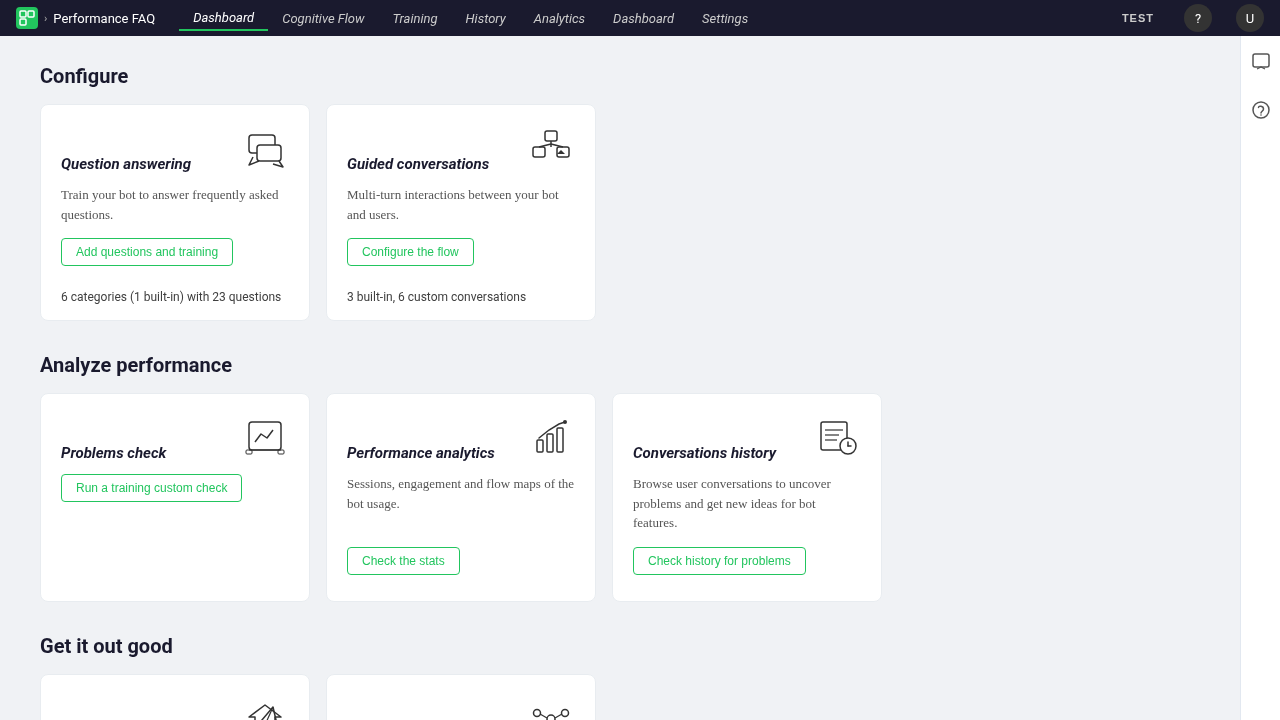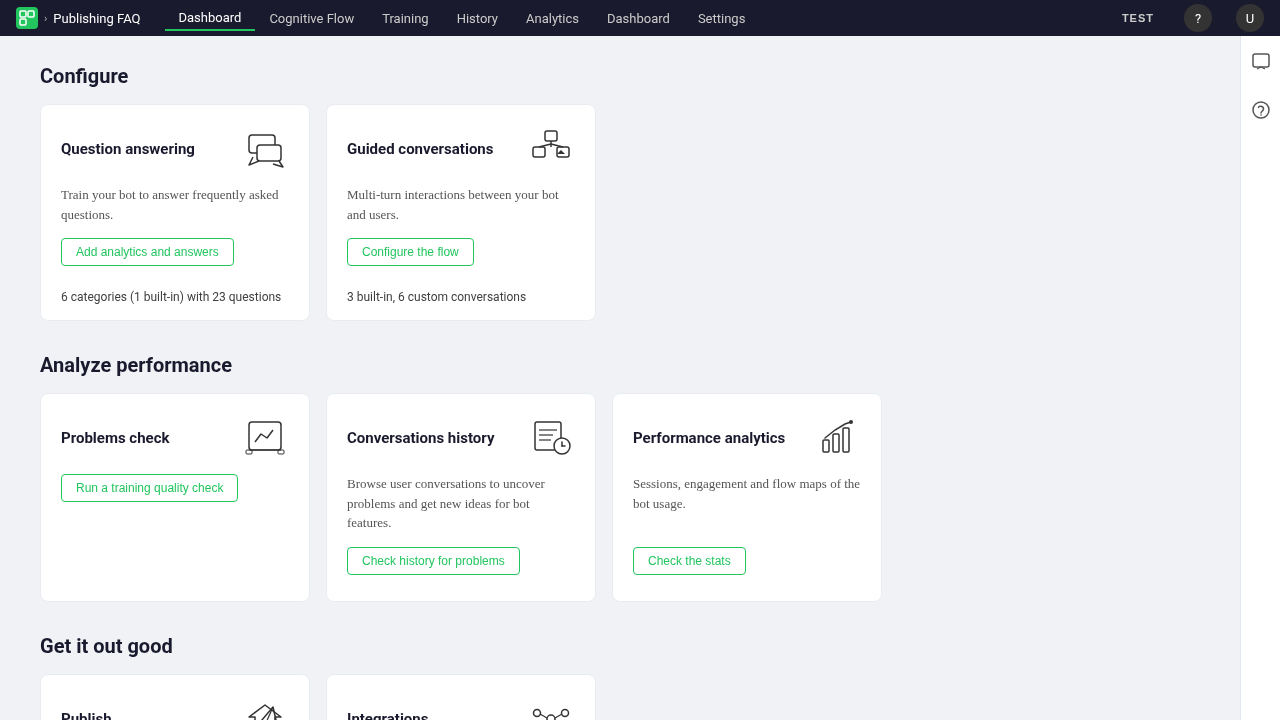--- a/index.html
+++ b/index.html
@@ -57,20 +57,21 @@
     .nav-link {
       color: #ccc;
       text-decoration: none;
       padding: 0 14px;
       height: 25px;
       display: flex;
       align-items: center;
       font-size: 13px;
       cursor: pointer;
       position: relative;
+      font-style: italic;
     }
     .nav-link.active {
       color: #fff;
       border-bottom: 2px solid #22c55e;
     }
     .nav-right {
       display: flex;
       align-items: center;
       gap: 24px;
     }
@@ -156,22 +157,23 @@
       width: 270px;
       flex-shrink: 0;
       display: flex;
       flex-direction: column;
       position: relative;
       border: 1px solid #e8ecf0;
     }
     .card-header {
       display: flex;
       justify-content: space-between;
-      align-items: center;
+      align-items: flex-end;
       margin-bottom: 12px;
+      font-style: italic;
     }
     .card-title {
       font-size: 15px;
       font-weight: 700;
       color: #1a1a2e;
     }
     .card-icon {
       width: 48px;
       height: 48px;
       display: flex;
@@ -221,21 +223,21 @@
   <div class="topnav-brand">
     <div class="brand-icon">
       <svg width="16" height="16" viewBox="0 0 16 16" fill="none">
         <rect x="1" y="1" width="6" height="6" rx="1" stroke="#fff" stroke-width="1.5"></rect>
         <rect x="9" y="1" width="6" height="6" rx="1" stroke="#fff" stroke-width="1.5"></rect>
         <rect x="1" y="9" width="6" height="6" rx="1" stroke="#fff" stroke-width="1.5"></rect>
         <rect x="9" y="9" width="6" height="6" rx="1" fill="#22c55e"></rect>
       </svg>
     </div>
     <span class="breadcrumb-chevron">›</span>
-    <span>Publishing FAQ</span>
+    <span>Performance FAQ</span>
   </div>
   <div class="nav-links">
     <a class="nav-link active">Dashboard</a>
     <a class="nav-link">Cognitive Flow</a>
     <a class="nav-link">Training</a>
     <a class="nav-link">History</a>
     <a class="nav-link">Analytics</a>
     <a class="nav-link">Dashboard</a>
     <a class="nav-link">Settings</a>
   </div>
@@ -260,21 +262,21 @@
             <div class="card-icon">
               <svg width="44" height="44" viewBox="0 0 44 44" fill="none">
                 <rect x="6" y="8" width="26" height="18" rx="3" stroke="#333" stroke-width="1.5"></rect>
                 <path d="M10 30 L6 38 L16 34" stroke="#333" stroke-width="1.5" stroke-linejoin="round"></path>
                 <rect x="14" y="18" width="24" height="16" rx="3" stroke="#333" stroke-width="1.5" fill="#fff"></rect>
                 <path d="M36 34 L40 40 L30 37" stroke="#333" stroke-width="1.5" stroke-linejoin="round"></path>
               </svg>
             </div>
           </div>
           <p class="card-desc">Train your bot to answer frequently asked questions.</p>
-          <button class="card-btn">Add analytics and answers</button>
+          <button class="card-btn">Add questions and training</button>
           <div class="card-footer">6 categories (1 built-in) with 23 questions</div>
         </div>
 
         <div class="card">
           <div class="card-header">
             <span class="card-title">Guided conversations</span>
             <div class="card-icon">
               <svg width="44" height="44" viewBox="0 0 44 44" fill="none">
                 <rect x="16" y="4" width="12" height="10" rx="2" stroke="#333" stroke-width="1.5"></rect>
                 <rect x="4" y="20" width="12" height="10" rx="2" stroke="#333" stroke-width="1.5"></rect>
@@ -304,57 +306,57 @@
             <div class="card-icon">
               <svg width="44" height="44" viewBox="0 0 44 44" fill="none">
                 <rect x="6" y="6" width="32" height="28" rx="3" stroke="#333" stroke-width="1.5"></rect>
                 <polyline points="12,26 18,18 24,22 30,14" stroke="#333" stroke-width="1.5" stroke-linejoin="round"></polyline>
                 <line x1="6" y1="34" x2="38" y2="34" stroke="#333" stroke-width="1"></line>
                 <rect x="3" y="34" width="6" height="4" rx="1" stroke="#333" stroke-width="1"></rect>
                 <rect x="35" y="34" width="6" height="4" rx="1" stroke="#333" stroke-width="1"></rect>
               </svg>
             </div>
           </div>
-          <button class="card-btn">Run a training quality check</button>
+          <button class="card-btn">Run a training custom check</button>
+        </div>
+
+        <div class="card">
+          <div class="card-header">
+            <span class="card-title">Performance analytics</span>
+            <div class="card-icon">
+              <svg width="44" height="44" viewBox="0 0 44 44" fill="none">
+                <rect x="8" y="24" width="6" height="12" rx="1" stroke="#333" stroke-width="1.5"></rect>
+                <rect x="18" y="18" width="6" height="18" rx="1" stroke="#333" stroke-width="1.5"></rect>
+                <rect x="28" y="12" width="6" height="24" rx="1" stroke="#333" stroke-width="1.5"></rect>
+                <path d="M10 22 L20 14 L30 8 L36 6" stroke="#333" stroke-width="1.5" stroke-linecap="round"></path>
+                <circle cx="36" cy="6" r="2" fill="#333"></circle>
+              </svg>
+            </div>
+          </div>
+          <p class="card-desc">Sessions, engagement and flow maps of the bot usage.</p>
+          <button class="card-btn">Check the stats</button>
         </div>
 
         <div class="card">
           <div class="card-header">
             <span class="card-title">Conversations history</span>
             <div class="card-icon">
               <svg width="44" height="44" viewBox="0 0 44 44" fill="none">
                 <rect x="6" y="6" width="26" height="28" rx="2" stroke="#333" stroke-width="1.5"></rect>
                 <line x1="10" y1="14" x2="28" y2="14" stroke="#333" stroke-width="1.2"></line>
                 <line x1="10" y1="19" x2="24" y2="19" stroke="#333" stroke-width="1.2"></line>
                 <line x1="10" y1="24" x2="22" y2="24" stroke="#333" stroke-width="1.2"></line>
                 <circle cx="33" cy="30" r="8" stroke="#333" stroke-width="1.5" fill="#fff"></circle>
                 <line x1="33" y1="26" x2="33" y2="30" stroke="#333" stroke-width="1.5" stroke-linecap="round"></line>
                 <line x1="33" y1="30" x2="36" y2="30" stroke="#333" stroke-width="1.5" stroke-linecap="round"></line>
               </svg>
             </div>
           </div>
           <p class="card-desc">Browse user conversations to uncover problems and get new ideas for bot features.</p>
           <button class="card-btn">Check history for problems</button>
-        </div>
-
-        <div class="card">
-          <div class="card-header">
-            <span class="card-title">Performance analytics</span>
-            <div class="card-icon">
-              <svg width="44" height="44" viewBox="0 0 44 44" fill="none">
-                <rect x="8" y="24" width="6" height="12" rx="1" stroke="#333" stroke-width="1.5"></rect>
-                <rect x="18" y="18" width="6" height="18" rx="1" stroke="#333" stroke-width="1.5"></rect>
-                <rect x="28" y="12" width="6" height="24" rx="1" stroke="#333" stroke-width="1.5"></rect>
-                <path d="M10 22 L20 14 L30 8 L36 6" stroke="#333" stroke-width="1.5" stroke-linecap="round"></path>
-                <circle cx="36" cy="6" r="2" fill="#333"></circle>
-              </svg>
-            </div>
-          </div>
-          <p class="card-desc">Sessions, engagement and flow maps of the bot usage.</p>
-          <button class="card-btn">Check the stats</button>
         </div>
 
       </div>
     </div>
 
     <div class="section-block">
       <h2 class="section-title">Get it out good</h2>
       <div class="cards-row">
 
         <div class="card">

